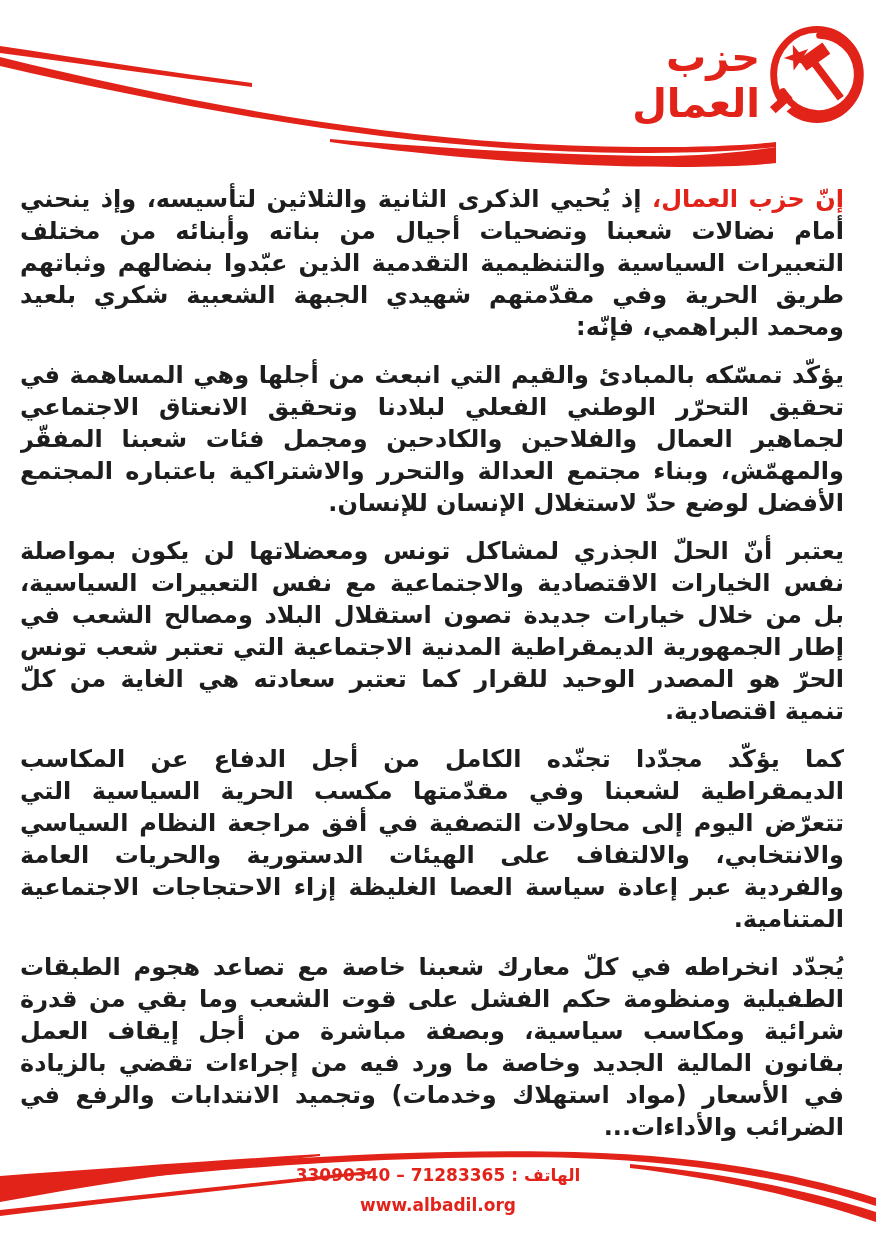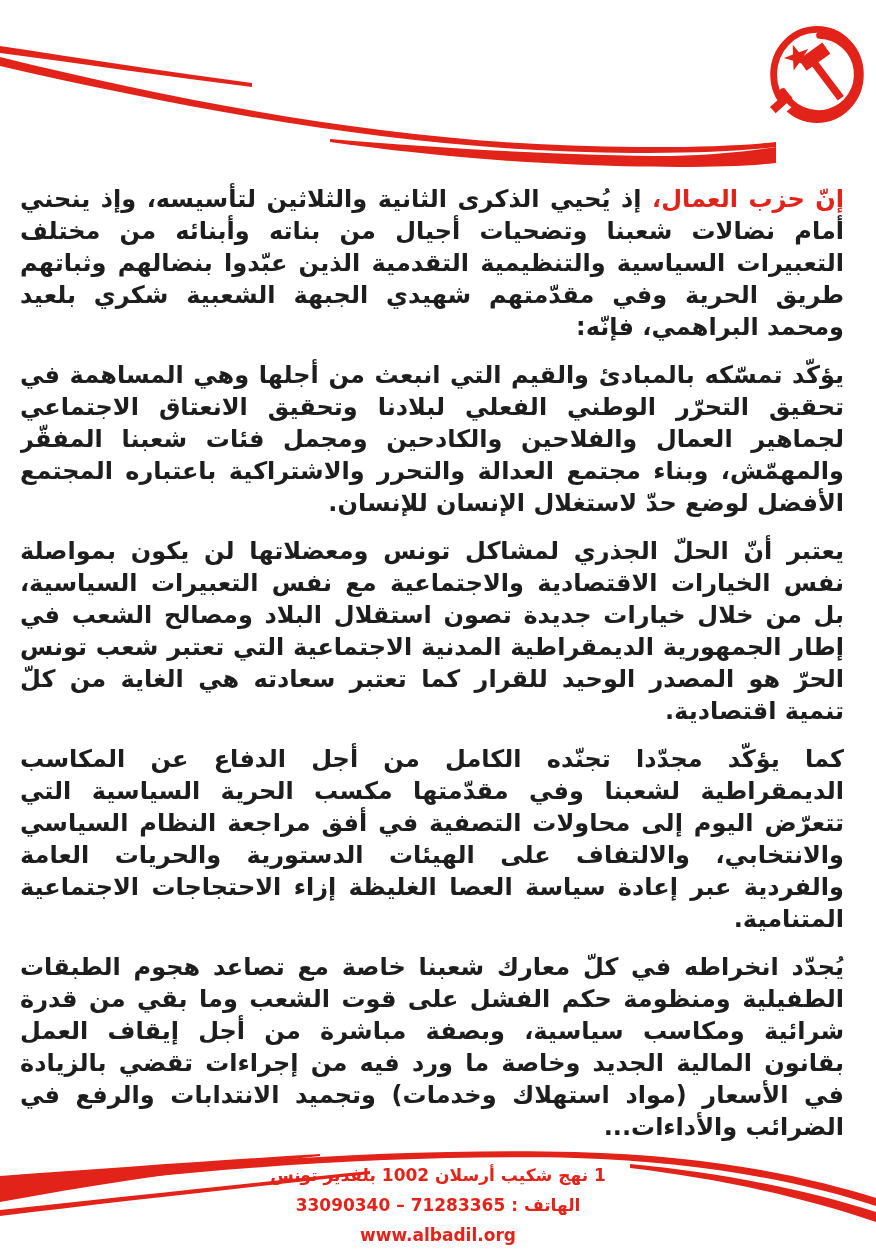--- a/index.html
+++ b/index.html
@@ -68,20 +68,24 @@
 
 <div class="page">
 
   <svg class="decor" style="top:0;" width="876" height="185" viewBox="0 0 876 185">
     <path class="swoosh-fill" d="M0,46 C85,59 170,72 252,83 L252,87 C170,77 85,64 0,53 Z"></path>
     <path class="swoosh-fill" d="M0,57 C170,99 350,133 520,143 C620,149 720,148 776,142 L776,147 C720,154 620,155 520,149 C350,139 170,105 0,66 Z"></path>
     <path class="swoosh-fill" d="M330,139 C460,150 580,156 672,156 C715,155 750,151 776,147 L776,163 C730,168 650,168 565,164 C475,160 395,151 330,142 Z"></path>
   </svg>
 
   <div class="logo">
+    <div class="logo-text">
+      <div>حزب</div>
+      <div>العمال</div>
+    </div>
     <svg width="102" height="118" viewBox="0 0 120 126">
 
       <ellipse cx="60" cy="60" rx="51" ry="53" fill="none" stroke="#e2231a" stroke-width="8"></ellipse>
 
       <line x1="30" y1="88" x2="4" y2="110" stroke="#ffffff" stroke-width="16"></line>
 
       <path d="M63,14 A46,46 0 1 1 20,80" fill="none" stroke="#e2231a" stroke-width="8" stroke-linecap="round"></path>
 
       <line x1="28" y1="84" x2="8" y2="102" stroke="#e2231a" stroke-width="10" stroke-linecap="butt"></line>
 
@@ -102,20 +106,19 @@
   </main>
 
   <svg class="decor" style="top:1140px;" width="876" height="112" viewBox="0 0 876 112">
     <path class="swoosh-fill" d="M0,48 C180,22 400,8 575,12 C700,15 800,34 876,58 L876,66 C800,41 700,22 575,18 C400,14 180,29 0,55 Z"></path>
     <path class="swoosh-fill" d="M0,36 C110,28 220,20 320,14 L320,16 C220,26 110,42 0,62 Z"></path>
     <path class="swoosh-fill" d="M0,70 C130,56 260,42 370,31 L370,34 C260,46 130,60 0,76 Z"></path>
     <path class="swoosh-fill" d="M630,24 C715,32 800,48 876,72 L876,82 C800,56 715,38 630,28 Z"></path>
   </svg>
 
   <div class="footer-text">
-    <div>1 نهج شكيب أرسلان 1002 بلفدير تونس</div>
     <div>الهاتف : 71283365 – 33090340</div>
     <div class="latin">www.albadil.org</div>
   </div>
 
   <div class="page-number">02</div>
 
 </div>
 
 </body></html>

